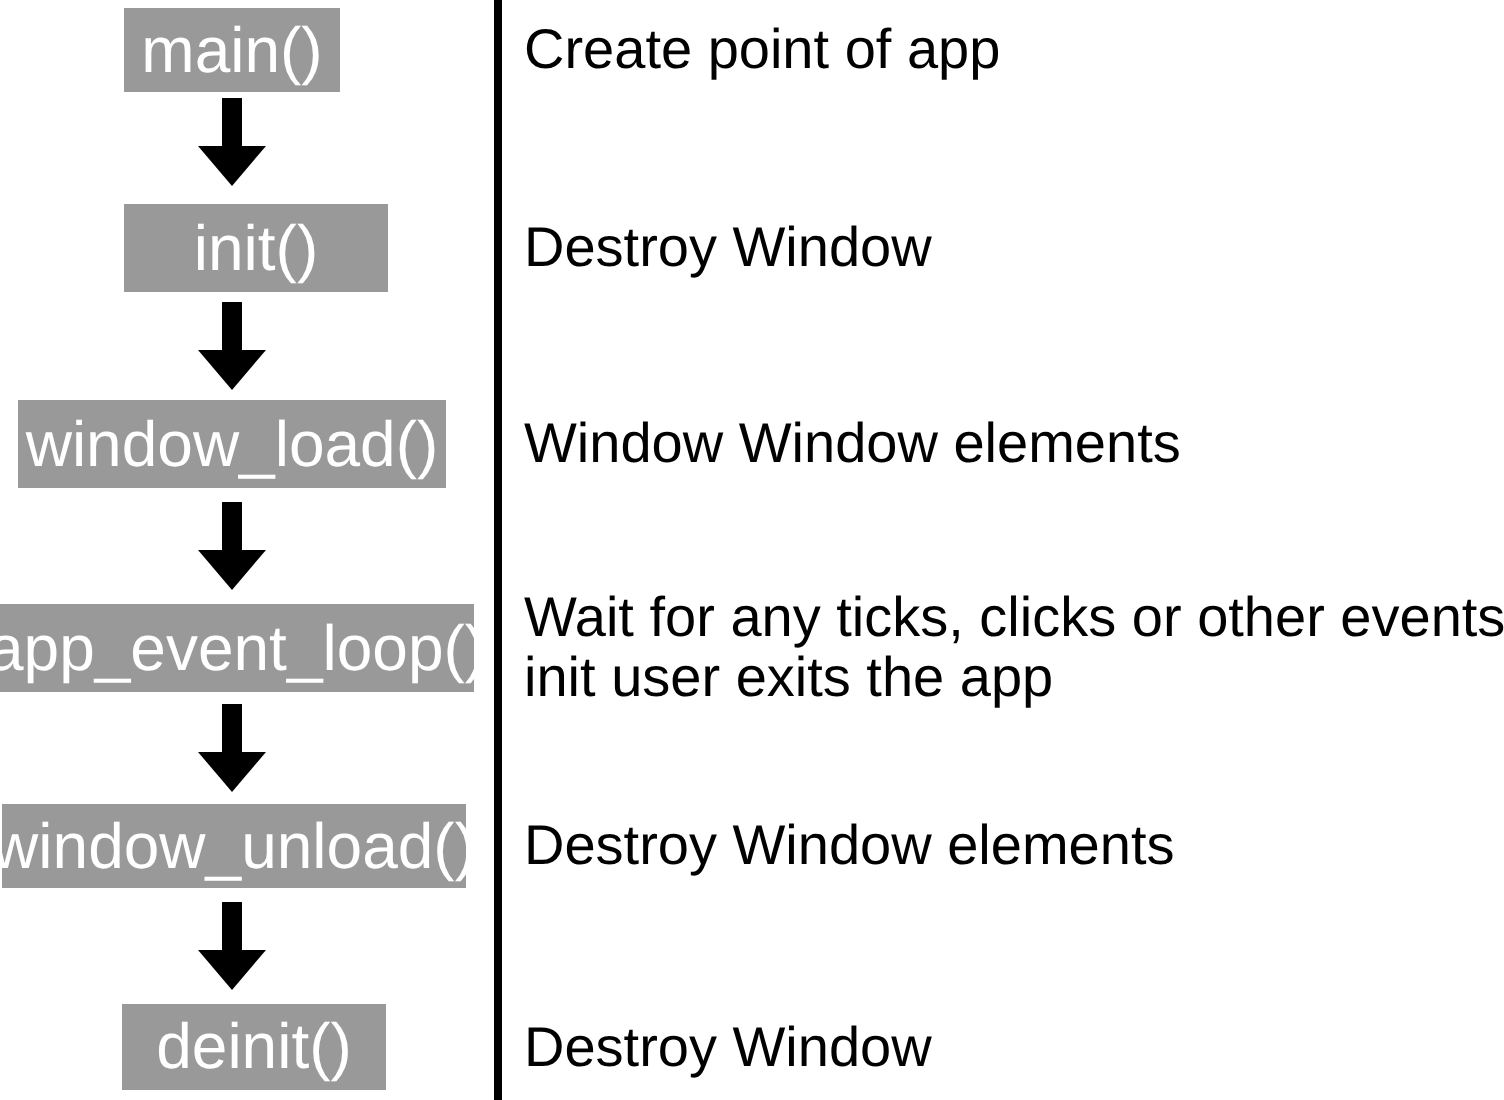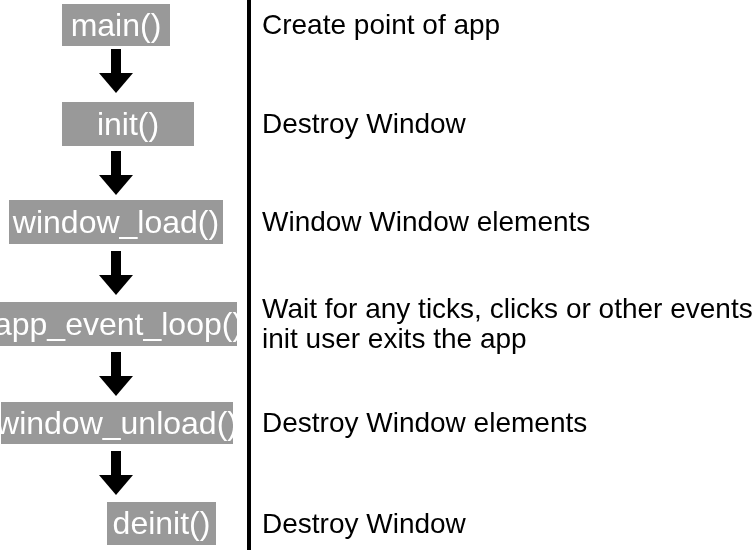--- a/index.html
+++ b/index.html
@@ -19,21 +19,21 @@
     align-items: center;
     justify-content: center;
     font-size: 32px;
     white-space: nowrap;
   }
   .box-main          { left: 62px;  top: 4px;   width: 108px; height: 42px; }
   .box-init          { left: 62px;  top: 102px; width: 132px; height: 44px; }
   .box-window-load   { left: 9px;   top: 200px; width: 214px; height: 44px; }
   .box-app-event-loop{ left: 0px;   top: 302px; width: 237px; height: 44px; }
   .box-window-unload { left: 1px;   top: 402px; width: 232px; height: 42px; }
-  .box-deinit        { left: 61px;  top: 502px; width: 109px; height: 43px; margin-left: 46px; }
+  .box-deinit        { left: 61px;  top: 502px; width: 132px; height: 43px; }
 
   .arrow {
     position: absolute;
     left: 99px;
     width: 34px;
     height: 44px;
   }
   .arrow svg { display: block; width: 34px; height: 44px; }
   .arrow-1 { top: 49px; }
   .arrow-2 { top: 151px; }

